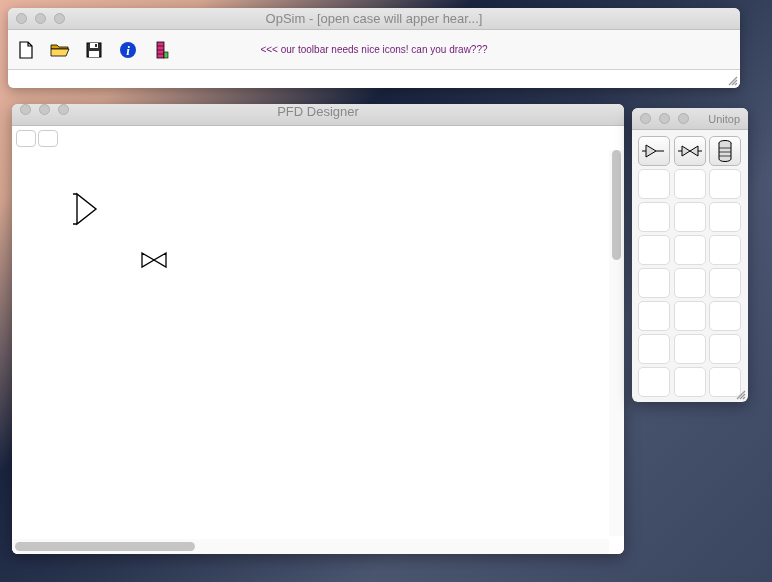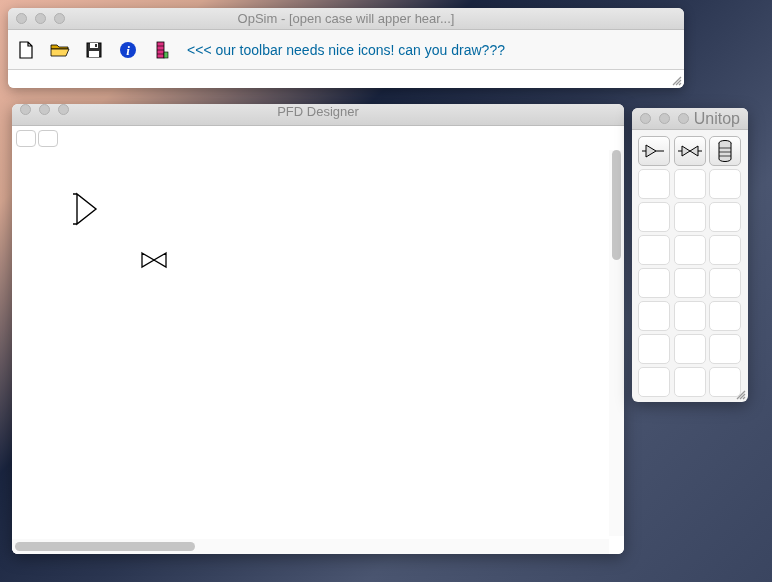--- a/index.html
+++ b/index.html
@@ -11,21 +11,21 @@
       position: relative;
       overflow: hidden;
       background: linear-gradient(135deg, #e8b4a0 0%, #d4a590 15%, #1a2540 35%, #2a3550 50%, #4a5570 70%, #3a4560 100%);
     }
 
     
     .window-main {
       position: absolute;
       left: 8px;
       top: 8px;
-      width: 676px;
+      width: 732px;
       background: #ececec;
       border-radius: 6px;
       box-shadow: 0 3px 12px rgba(0,0,0,0.3);
       overflow: hidden;
     }
     .titlebar {
       height: 22px;
       background: linear-gradient(#e8e8e8, #d6d6d6);
       display: flex;
       align-items: center;
@@ -69,22 +69,22 @@
       display: flex;
       align-items: center;
       justify-content: center;
       cursor: pointer;
     }
     .toolbar-message {
       position: absolute;
       left: 0;
       right: 0;
       text-align: center;
-      color: #0369a1;
-      font-size: 14px;
+      color: #701a75;
+      font-size: 10px;
       font-weight: 500;
       pointer-events: none;
     }
     .resize-grip {
       position: absolute;
       right: 2px;
       bottom: 2px;
       width: 12px;
       height: 12px;
     }
@@ -193,21 +193,21 @@
       background: linear-gradient(#e4e4e4, #d2d2d2);
       display: flex;
       align-items: center;
       position: relative;
       border-bottom: 1px solid #bcbcbc;
     }
     .unitop-title-text {
       position: absolute;
       right: 8px;
       color: #888;
-      font-size: 16px;
+      font-size: 11px;
     }
     .palette-grid {
       display: grid;
       grid-template-columns: repeat(3, 1fr);
       gap: 3px;
       padding: 6px;
     }
     .palette-cell {
       width: 32px;
       height: 30px;

